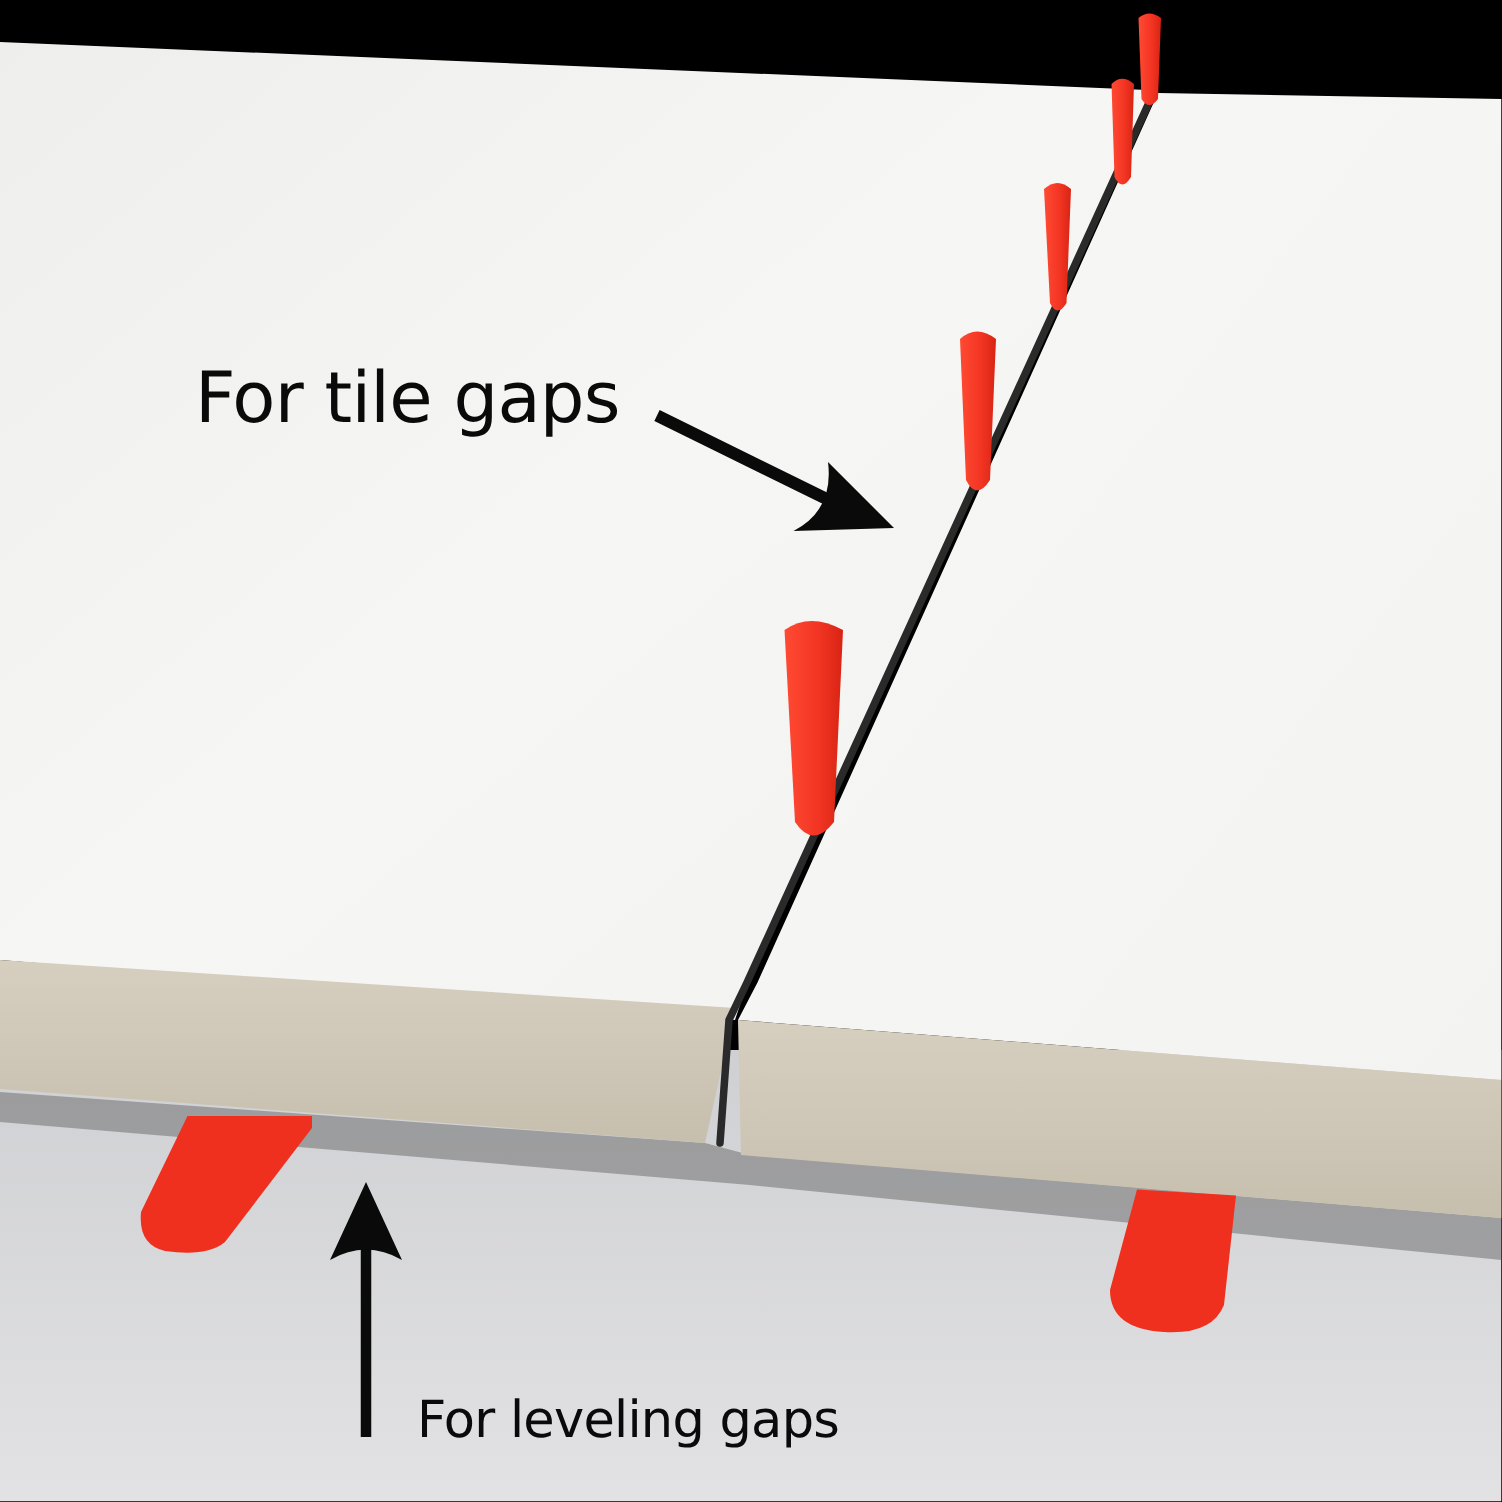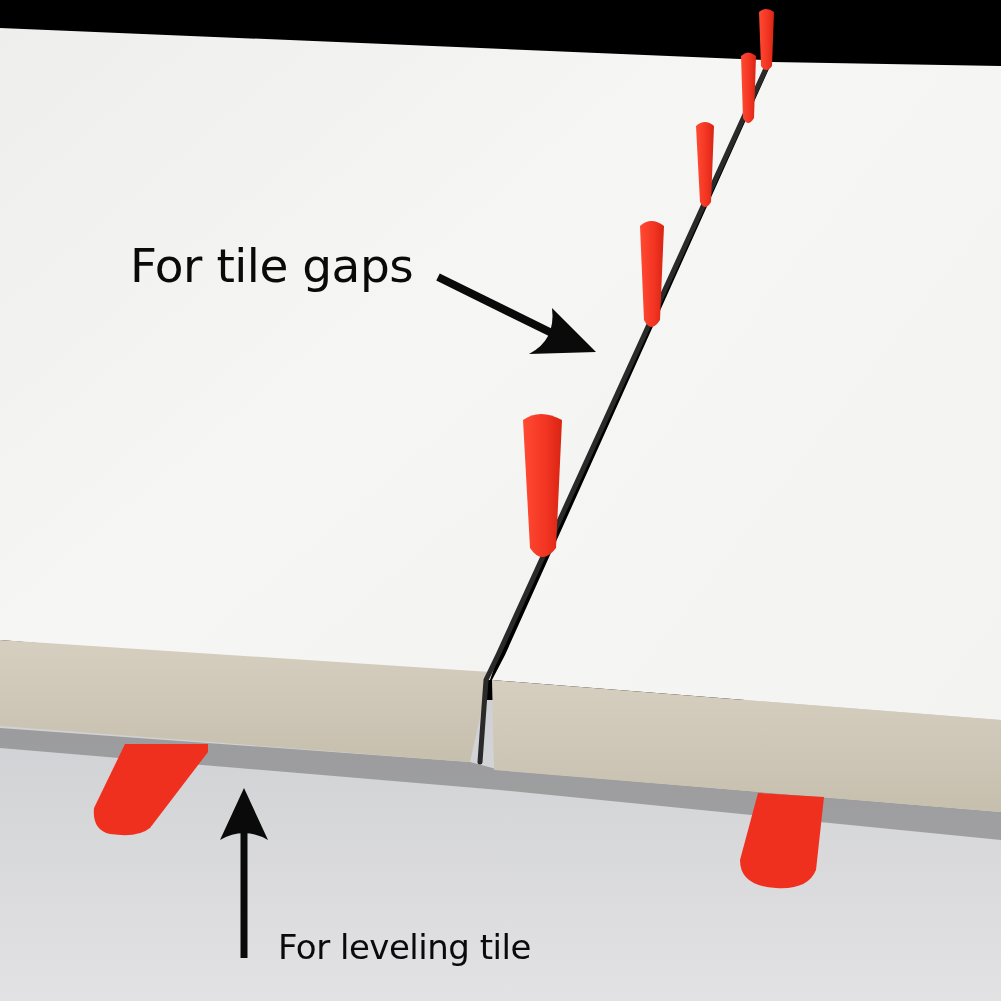--- a/index.html
+++ b/index.html
@@ -80,14 +80,14 @@
       <path d="M596,352 L529,354 Q556,340 552,308 Z" fill="#0a0a0a"></path>
     </g>
 
     <g>
       <line x1="244" y1="958" x2="244" y2="830" stroke="#0a0a0a" stroke-width="7"></line>
       <path d="M244,788 L220,840 Q244,826 268,840 Z" fill="#0a0a0a"></path>
     </g>
   </svg>
 
   <div class="label label-gaps">For tile gaps</div>
-  <div class="label label-level">For leveling tile</div>
+  <div class="label label-level">For leveling gaps</div>
 </div>
 
 </body></html>

